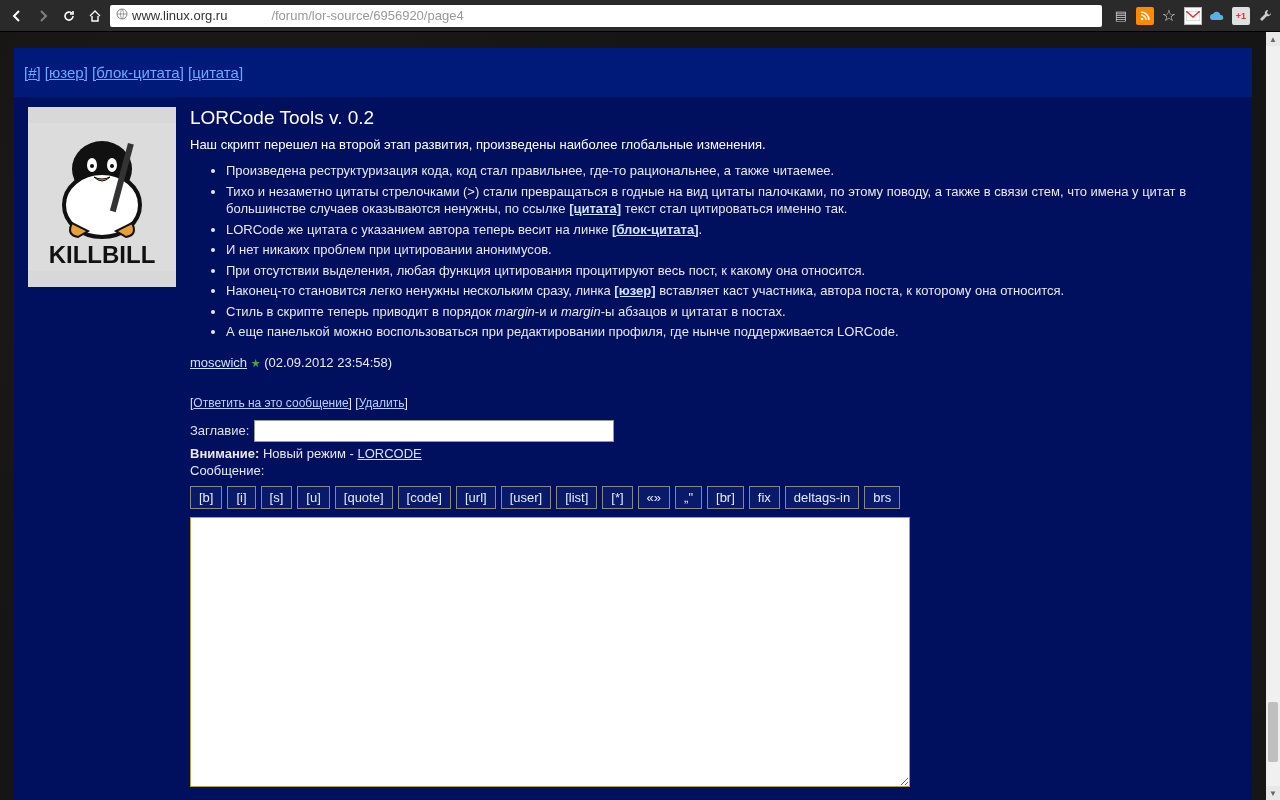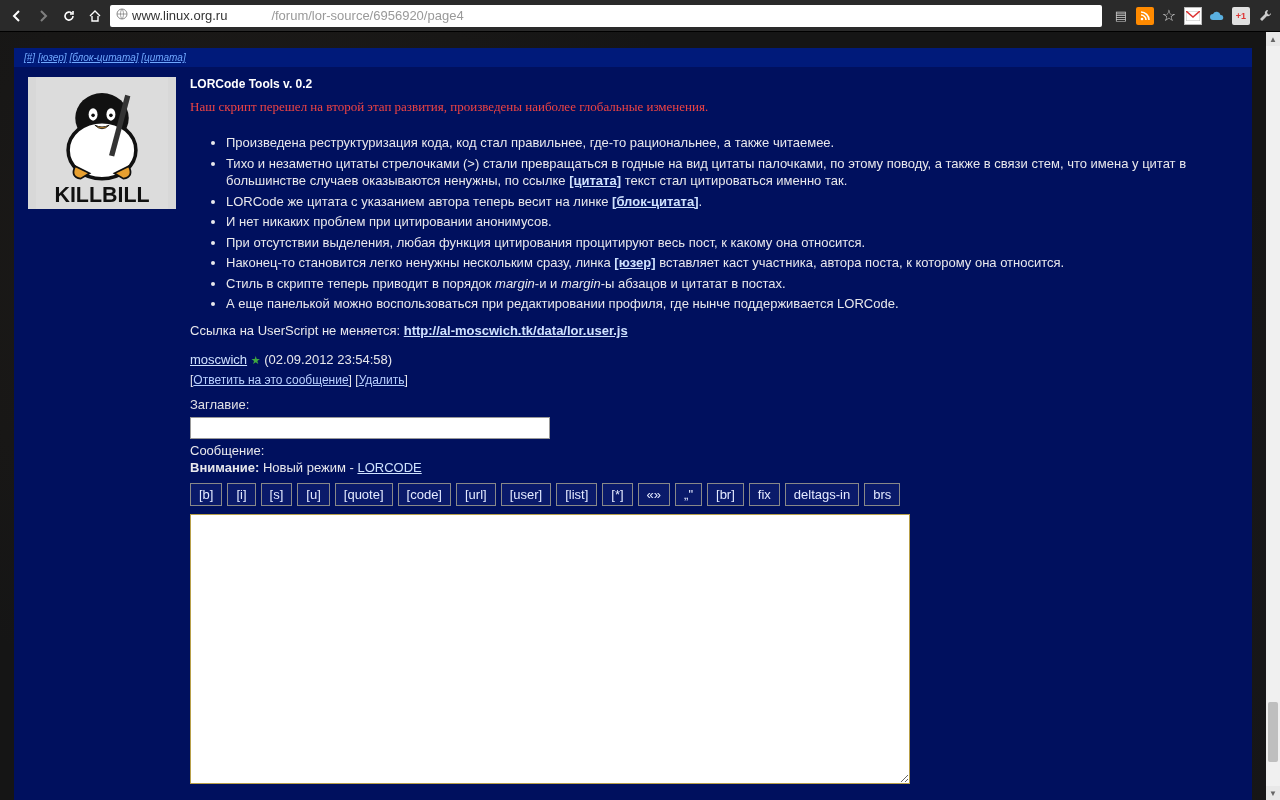--- a/index.html
+++ b/index.html
@@ -75,57 +75,56 @@
 .scrollbar-arrow { height:14px; background:#e8e8e8; display:flex; align-items:center; justify-content:center; color:#666; font-size:8px; }
 .scrollbar-thumb { position:absolute; left:2px; right:2px; top:670px; height:60px; background:#bfbfbf; border-radius:2px; }
 
 .page-outer {
   position:absolute; left:14px; right:28px; top:16px;
   background:#000;
   padding:0 0 0 0;
 }
 .top-strip {
   background:#001a7a;
-  padding:4px 10px;
-  font-size:10px;
-  font-style:italic;
+  padding:16px 10px;
+  font-size:15px;
 }
 .top-strip a { color:#6fa8ff; text-decoration:underline; }
 .content {
   background:#00105e;
   padding:10px 14px 14px 14px;
   color:#e8e8ec;
   min-height:740px;
 }
 .post {
   display:flex;
   gap:14px;
 }
 .avatar {
-  width:148px; height:132px;
+  width:148px; height:180px;
   background:#d8d8d8;
   flex-shrink:0;
 }
 .avatar svg { width:100%; height:100%; }
 .post-body { flex:1; }
-h2.title { font-size:12px; font-weight:bold; color:#fff; margin-bottom:8px; }
-.intro { margin-bottom:19px; color:#ef4444;font-family:Liberation Serif, serif; }
+h2.title { font-size:19px; font-weight:normal; color:#fff; margin-bottom:8px; }
+.intro { margin-bottom:10px; color:#ffffff; }
 ul.bullets { list-style:disc; margin:6px 0 10px 36px; }
 ul.bullets li { margin-bottom:3px; line-height:1.35; }
 a.link { color:#cfe2ff; text-decoration:underline; font-weight:bold; }
 a.linkn { color:#cfe2ff; text-decoration:underline;text-align:right; }
 .para { margin-bottom:4px; }
 .meta { margin-top:14px; font-size:13px; }
 .meta a { color:#cfe2ff; text-decoration:underline; }
 .star-g { color:#3fa83f; font-size:11px; }
-.actions { margin-top:6px; font-size:12px; }
+.actions { margin-top:26px; font-size:12px; }
 .actions a { color:#b8d0ff; text-decoration:underline; }
 
 .form-area { margin-top:10px; }
-.form-row { display:flex; gap:5px; margin-bottom:4px;flex-direction:column; }
+.form-row { display:flex; align-items:center; gap:5px; margin-bottom:4px; }
 .form-row label { color:#e0e0e4; }
 input.title-input {
   width:360px; height:22px; background:#fff; border:1px solid #999; padding:0 4px;
 }
 .info-line { margin:2px 0; }
 
 .tagbar { display:flex; flex-wrap:wrap; gap:5px; margin:8px 0; }
 .tagbtn {
   border:1px solid #888;
   background:#0a1a6a;
@@ -248,44 +247,41 @@
             <li><span>Произведена реструктуризация кода, код стал правильнее, где-то рациональнее, а также читаемее.</span></li>
             <li><span>Тихо и незаметно цитаты стрелочками (&gt;) стали превращаться в годные на вид цитаты палочками, по этому поводу, а также в связи стем, что имена у цитат в большинстве случаев оказываются ненужны, по ссылке </span><a class="link">[цитата]</a><span> текст стал цитироваться именно так.</span></li>
             <li><span>LORCode же цитата с указанием автора теперь весит на линке </span><a class="link">[блок-цитата]</a><span>.</span></li>
             <li><span>И нет никаких проблем при цитировании анонимусов.</span></li>
             <li><span>При отсутствии выделения, любая функция цитирования процитируют весь пост, к какому она относится.</span></li>
             <li><span>Наконец-то становится легко ненужны нескольким сразу, линка </span><a class="link">[юзер]</a><span> вставляет каст участника, автора поста, к которому она относится.</span></li>
             <li><span>Стиль в скрипте теперь приводит в порядок </span><i>margin</i><span>-и и </span><i>margin</i><span>-ы абзацов и цитатат в постах.</span></li>
             <li><span>А еще панелькой можно воспользоваться при редактировании профиля, где нынче поддерживается LORCode.</span></li>
           </ul>
 
-          <div class="para">
-            <span>Ссылка на UserScript не меняется: </span><a class="link">http://al-moscwich.tk/data/lor.user.js</a>
-          </div>
 
           <div class="meta">
             <a class="linkn">moscwich</a>
             <span class="star-g">★</span>
             <span>(02.09.2012 23:54:58)</span>
           </div>
 
           <div class="actions">
             [<a>Ответить на это сообщение</a>]
             [<a>Удалить</a>]
           </div>
 
           <div class="form-area">
             <div class="form-row">
               <label>Заглавие:</label>
               <input class="title-input" type="text" style="">
             </div>
-            <div class="info-line">Сообщение:</div>
             <div class="info-line">
               <b>Внимание:</b><span> Новый режим - </span><a class="linkn">LORCODE</a>
             </div>
+            <div class="info-line">Сообщение:</div>
 
             <div class="tagbar">
               <button class="tagbtn">[b]</button>
               <button class="tagbtn">[i]</button>
               <button class="tagbtn">[s]</button>
               <button class="tagbtn">[u]</button>
               <button class="tagbtn">[quote]</button>
               <button class="tagbtn">[code]</button>
               <button class="tagbtn">[url]</button>
               <button class="tagbtn">[user]</button>

